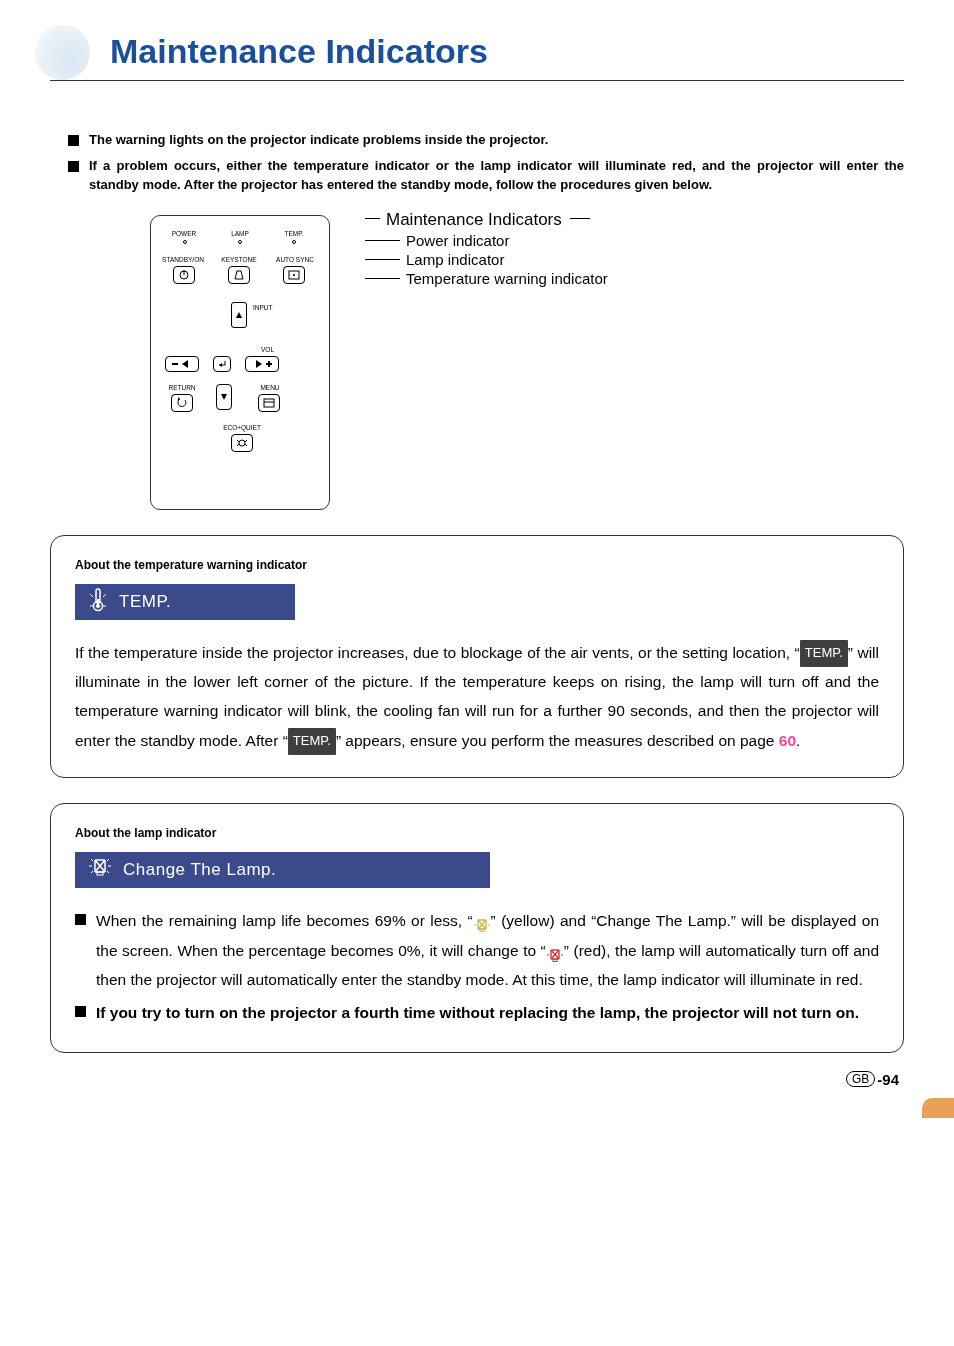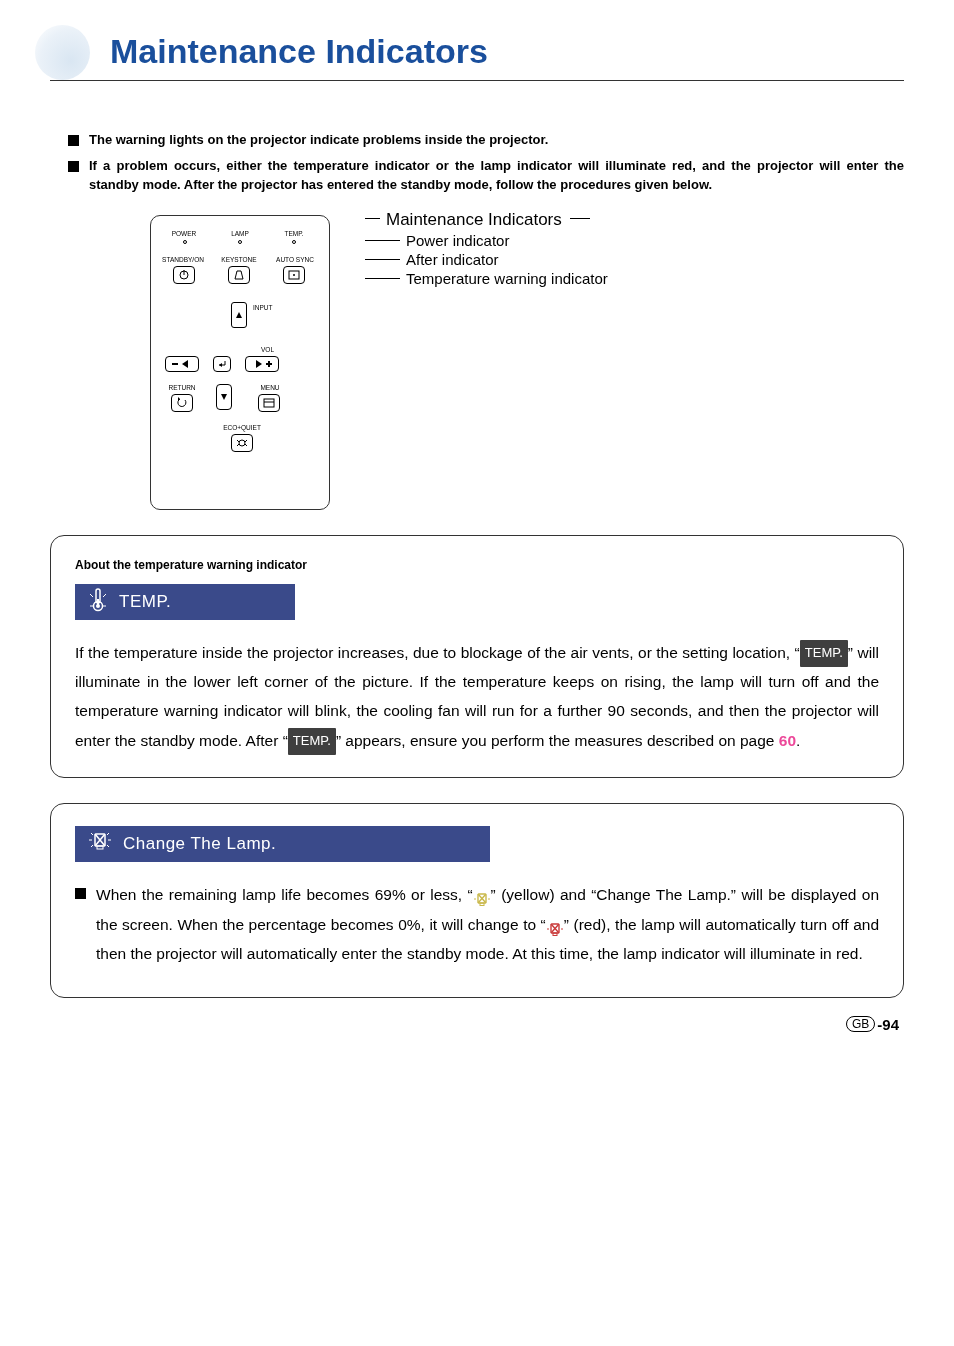--- a/index.html
+++ b/index.html
@@ -332,21 +332,21 @@
         <span class="lead" style="width:15px; position:relative; top:-1px;"></span>
         <span>Maintenance Indicators</span>
         <span class="lead" style="width:20px; margin-left:8px; position:relative; top:-1px;"></span>
       </div>
       <div class="ind-line">
         <span class="lead" style="width:35px;"></span>
         <span>Power indicator</span>
       </div>
       <div class="ind-line">
         <span class="lead" style="width:35px;"></span>
-        <span>After indicator</span>
+        <span>Lamp indicator</span>
       </div>
       <div class="ind-line">
         <span class="lead" style="width:35px;"></span>
         <span>Temperature warning indicator</span>
       </div>
     </div>
   </div>
 
   <div class="section-box">
     <div class="section-heading">About the temperature warning indicator</div>
@@ -364,20 +364,21 @@
         </svg>
       </span>
       <span class="banner-text">TEMP.</span>
     </div>
     <div class="body-para">
       <span>If the temperature inside the projector increases, due to blockage of the air vents, or the setting location, “</span><span class="inline-temp">TEMP.</span><span>” will illuminate in the lower left corner of the picture. If the temperature keeps on rising, the lamp will turn off and the temperature warning indicator will blink, the cooling fan will run for a further 90 seconds, and then the projector will enter the standby mode. After “</span><span class="inline-temp">TEMP.</span><span>” appears, ensure you perform the measures described on page </span><span class="page-ref">60</span><span>.</span>
     </div>
   </div>
 
   <div class="section-box">
+    <div class="section-heading">About the lamp indicator</div>
     <div class="lamp-banner">
       <span class="banner-icon">
         <svg width="26" height="26" viewBox="0 0 26 26">
           <rect x="8" y="5" width="10" height="12" rx="1" fill="none" stroke="#fff" stroke-width="1.5"></rect>
           <line x1="8" y1="5" x2="18" y2="17" stroke="#fff" stroke-width="1.5"></line>
           <line x1="18" y1="5" x2="8" y2="17" stroke="#fff" stroke-width="1.5"></line>
           <rect x="10" y="17" width="6" height="3" fill="none" stroke="#fff"></rect>
           <line x1="2" y1="11" x2="5" y2="11" stroke="#fff"></line>
           <line x1="21" y1="11" x2="24" y2="11" stroke="#fff"></line>
           <line x1="4" y1="4" x2="6" y2="6" stroke="#fff"></line>
@@ -407,20 +408,24 @@
             <line x1="5" y1="2" x2="13" y2="11" stroke="#c93a3a" stroke-width="1.4"></line>
             <line x1="13" y1="2" x2="5" y2="11" stroke="#c93a3a" stroke-width="1.4"></line>
             <rect x="7" y="11" width="4" height="2.5" fill="none" stroke="#c93a3a"></rect>
             <line x1="1" y1="7" x2="3" y2="7" stroke="#c93a3a"></line>
               <line x1="15" y1="7" x2="17" y2="7" stroke="#c93a3a"></line>
           </svg>
         </span><span>” (red), the lamp will automatically turn off and then the projector will automatically enter the standby mode. At this time, the lamp indicator will illuminate in red.</span>
       </div>
     </div>
 
+    <div class="bullet-para bullet-para-bold">
+      <div class="square-bullet" style="margin-top:5px;"></div>
+      <div class="bp-text">If you try to turn on the projector a fourth time without replacing the lamp, the projector will not turn on.</div>
+    </div>
   </div>
 
 </div>
 
 <div class="appendix-tab">
   <span class="appendix-text">Appendix</span>
 </div>
 
 <div class="footer">
   <span class="gb-oval">GB</span>

